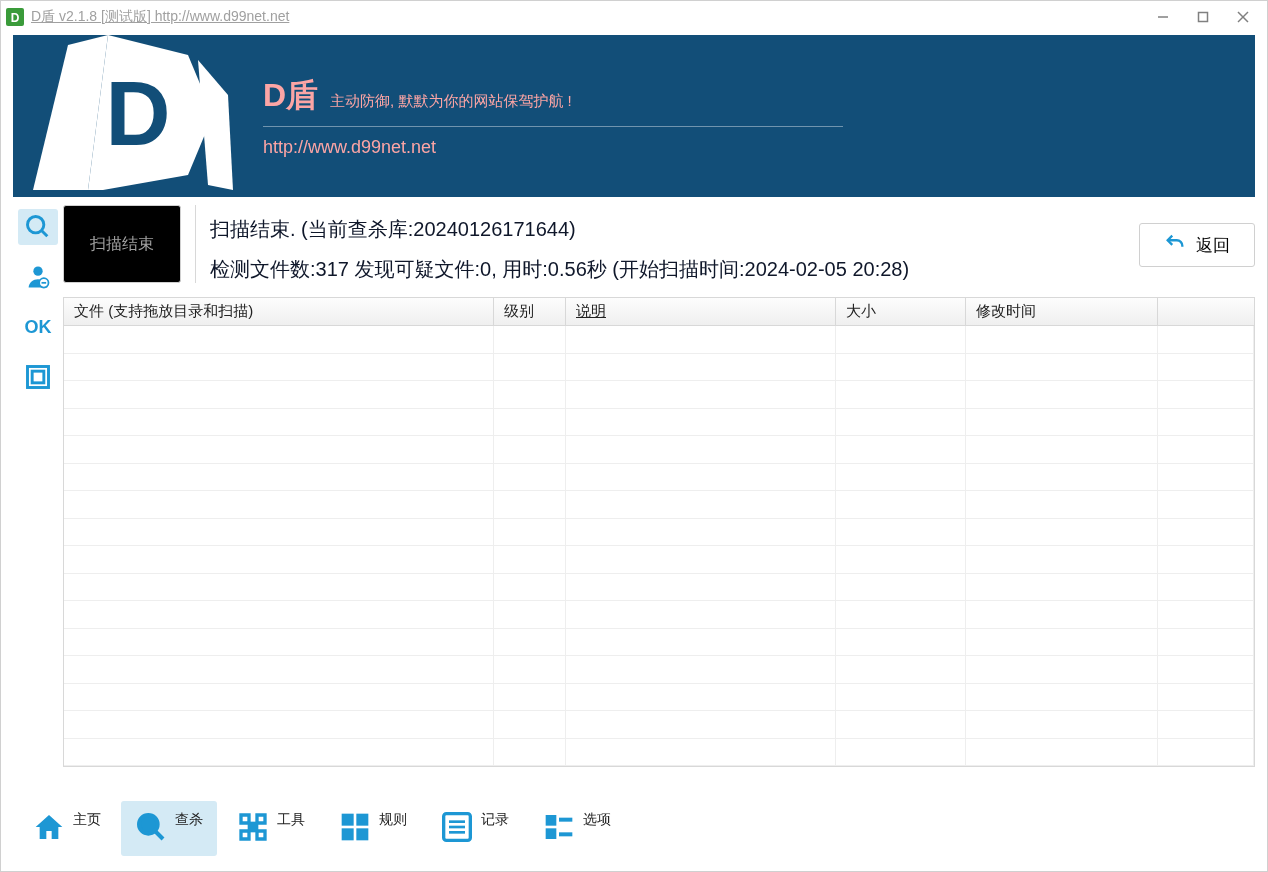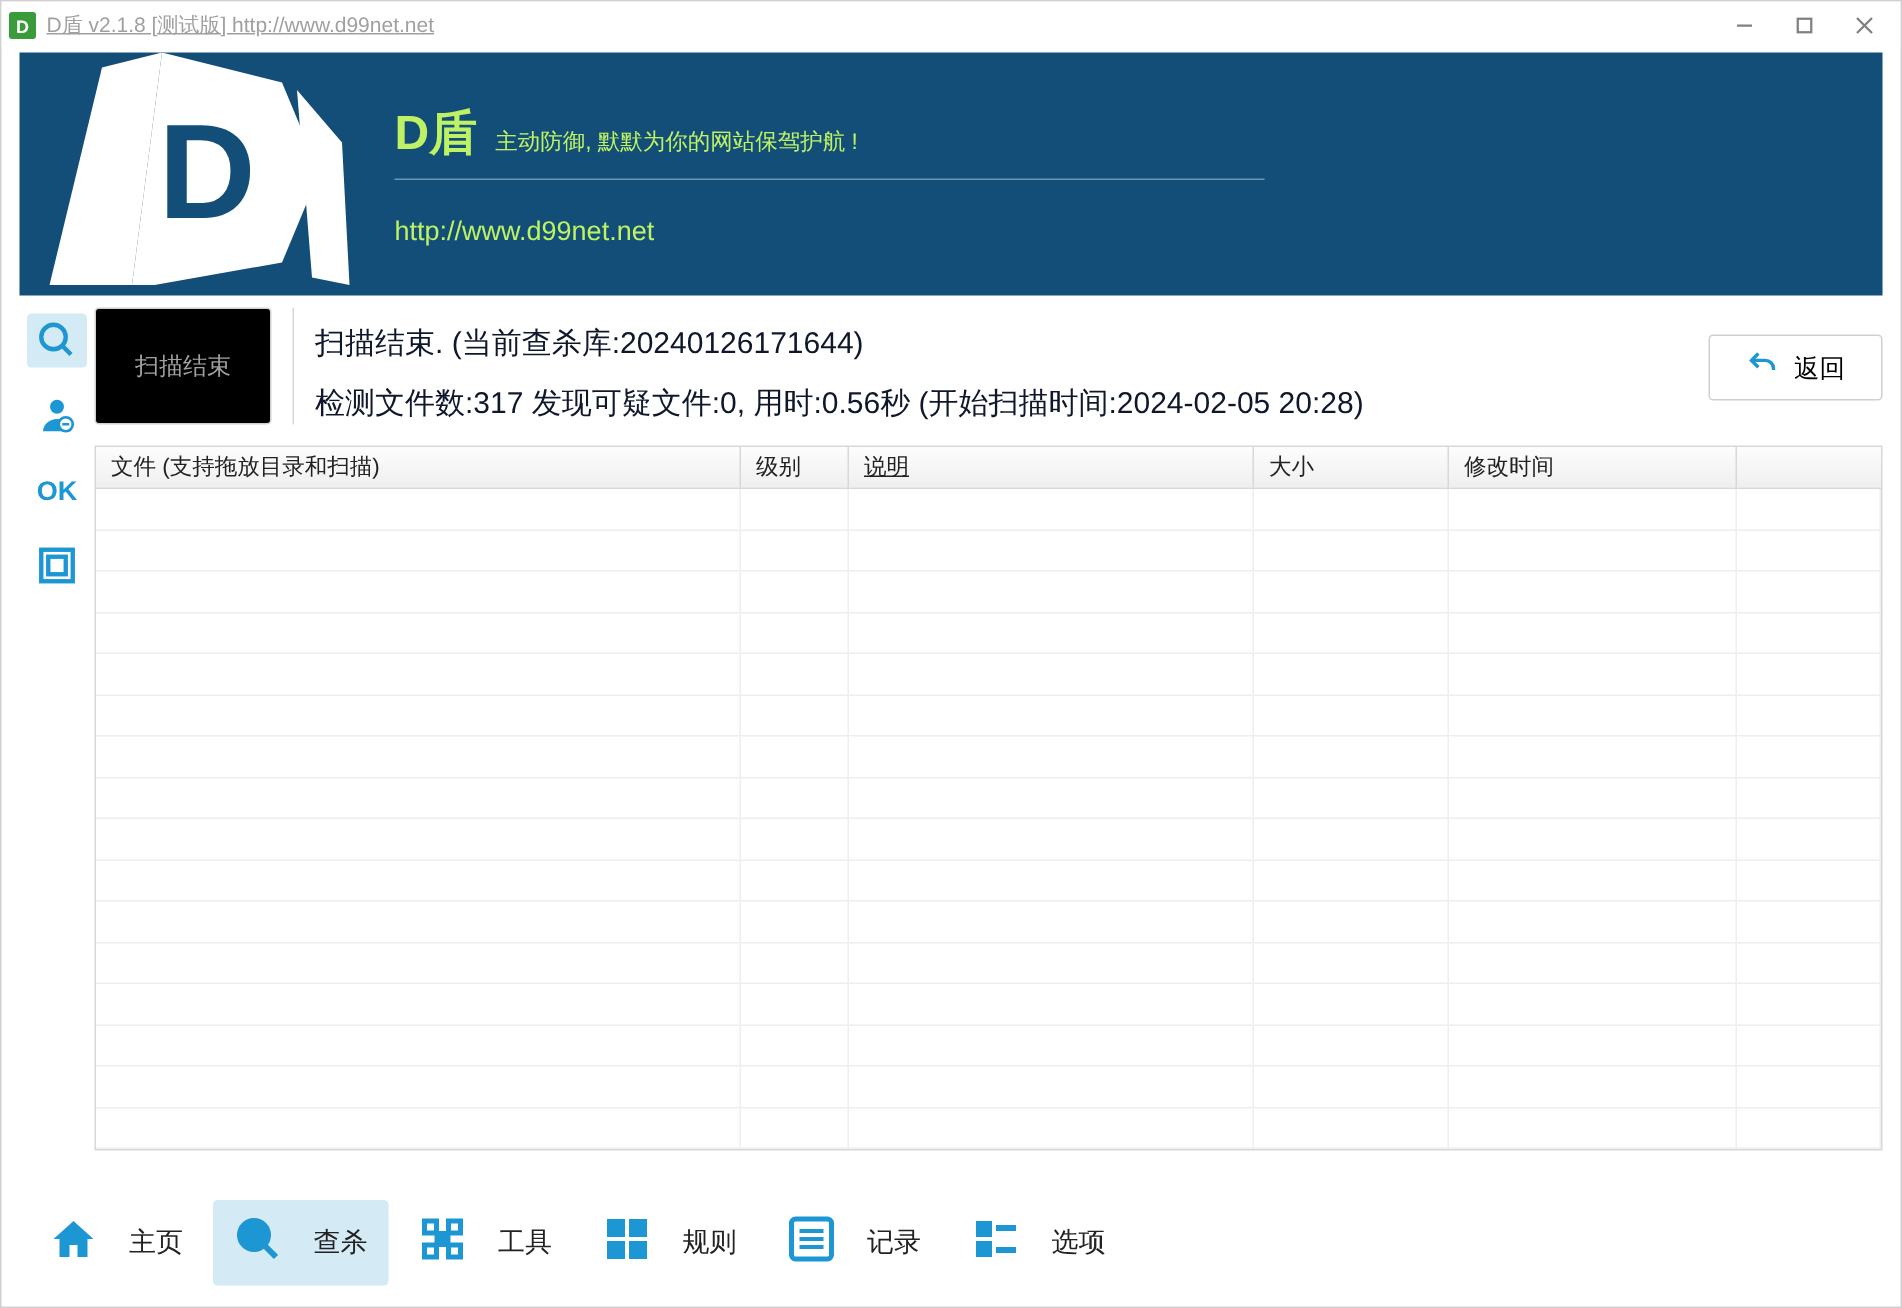--- a/index.html
+++ b/index.html
@@ -9,25 +9,25 @@
 .titlebar { height: 32px; display: flex; align-items: center; padding: 0 4px; background: #fff; }
 .titlebar-icon { width: 20px; height: 20px; margin-right: 6px; }
 .titlebar-text { color: #a0a0a0; font-size: 14px; flex: 1; text-decoration: underline; }
 .win-controls { display: flex; gap: 0; }
 .win-btn { width: 40px; height: 28px; display: flex; align-items: center; justify-content: center; color: #808080; font-size: 16px; cursor: pointer; }
 
 
 .banner { height: 162px; margin: 2px 12px 0 12px; background: #124e78; position: relative; overflow: hidden; display: flex; align-items: center; }
 .banner-logo { width: 230px; height: 100%; position: relative; }
 .banner-logo svg { width: 100%; height: 100%; }
-.banner-text { color: #bef264; padding-left: 20px; }
+.banner-text { color: #fca5a5; padding-left: 20px; }
 .banner-title-row { display: flex; align-items: baseline; gap: 12px; margin-bottom: 8px; }
 .banner-title { font-size: 32px; font-weight: bold; }
 .banner-slogan { font-size: 15px; }
-.banner-url { font-size: 18px; border-top: 1px solid rgba(255,255,255,0.4); padding-top: 24px; width: 580px; }
+.banner-url { font-size: 18px; border-top: 1px solid rgba(255,255,255,0.4); padding-top: 10px; width: 580px; }
 
 
 .main { display: flex; padding: 8px 12px 0 12px; height: 596px; }
 
 
 .vtoolbar { width: 50px; display: flex; flex-direction: column; align-items: center; gap: 14px; padding-top: 4px; }
 .vtool { width: 40px; height: 36px; display: flex; align-items: center; justify-content: center; cursor: pointer; color: #1d97d4; border-radius: 3px; }
 .vtool.active { background: #d4eaf5; }
 .vtool svg { width: 28px; height: 28px; }
 .vtool.ok-text { font-weight: bold; font-size: 18px; color: #1d97d4; }
@@ -55,21 +55,21 @@
 
 .c1 { width: 430px; }
 .c2 { width: 72px; }
 .c3 { width: 270px; text-decoration: underline; }
 .c4 { width: 130px; }
 .c5 { width: 192px; }
 .c6 { flex: 1; }
 
 
 .bottom-nav { height: 70px; display: flex; align-items: center; padding: 0 18px; gap: 6px; }
-.nav-item { display: flex; align-items: center; gap: 21px; padding: 10px 14px; font-size: 18px; color: #222; cursor: pointer; border-radius: 3px; }
+.nav-item { display: flex; align-items: flex-start; gap: 8px; padding: 10px 14px; font-size: 14px; color: #222; cursor: pointer; border-radius: 3px; }
 .nav-item.active { background: #d4eaf5; }
 .nav-item svg { width: 32px; height: 32px; color: #1d97d4; fill: #1d97d4; }
 </style>
 </head>
 <body>
 
 <div class="titlebar">
   <span class="titlebar-icon">
     <svg viewBox="0 0 20 20">
         <rect x="1" y="1" width="18" height="18" rx="2" fill="#3a9b3a"></rect>

